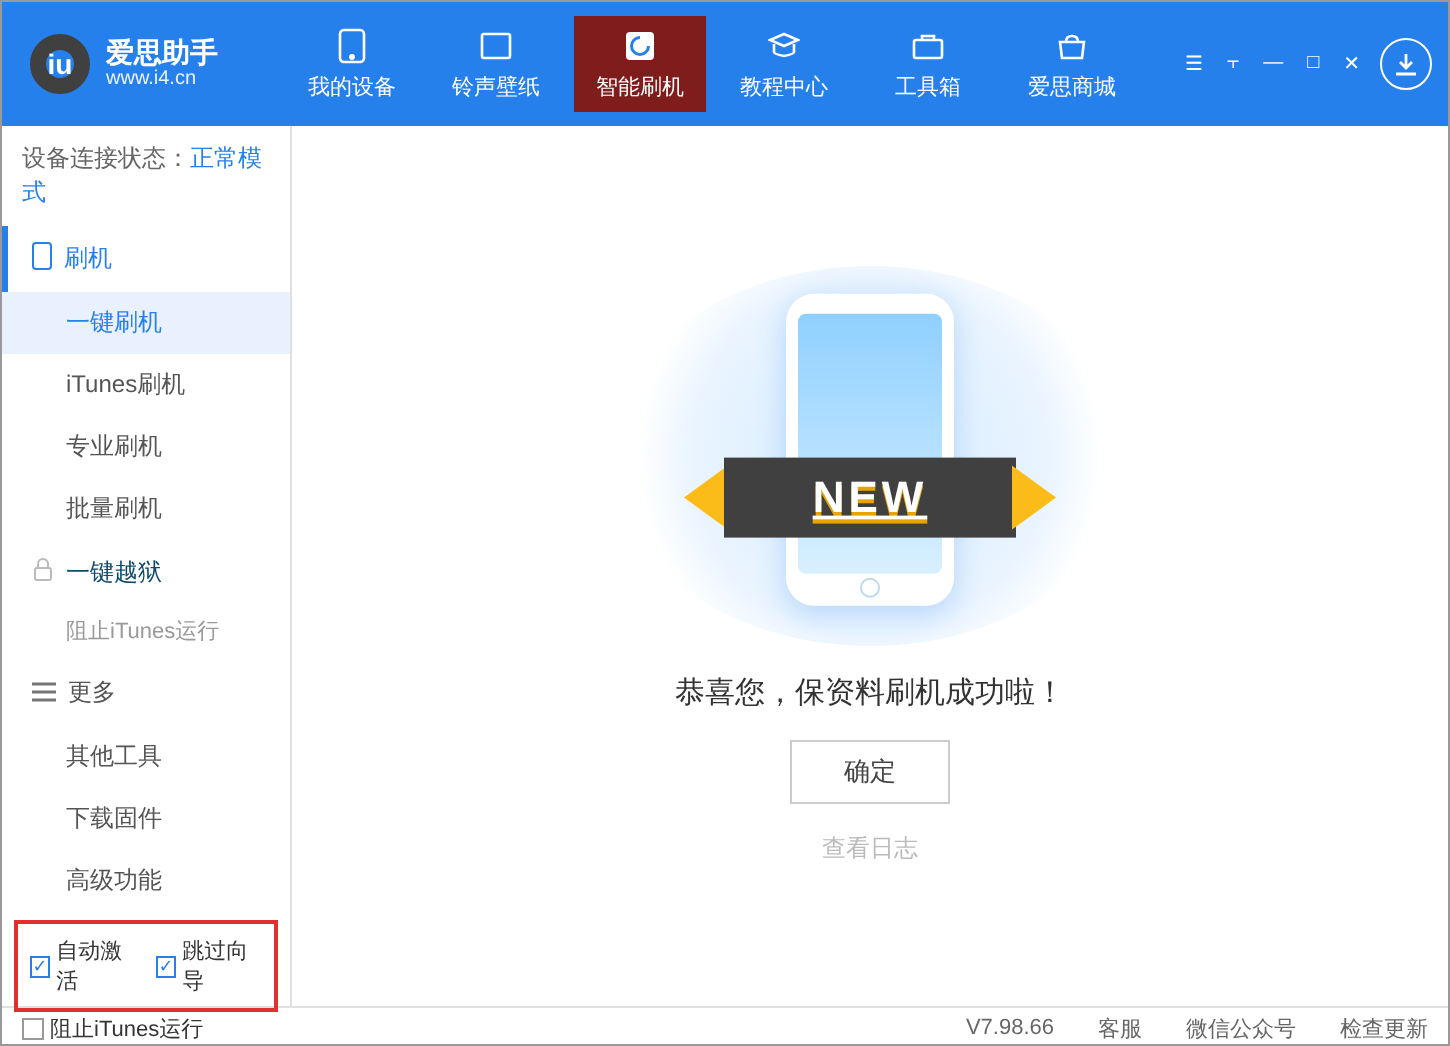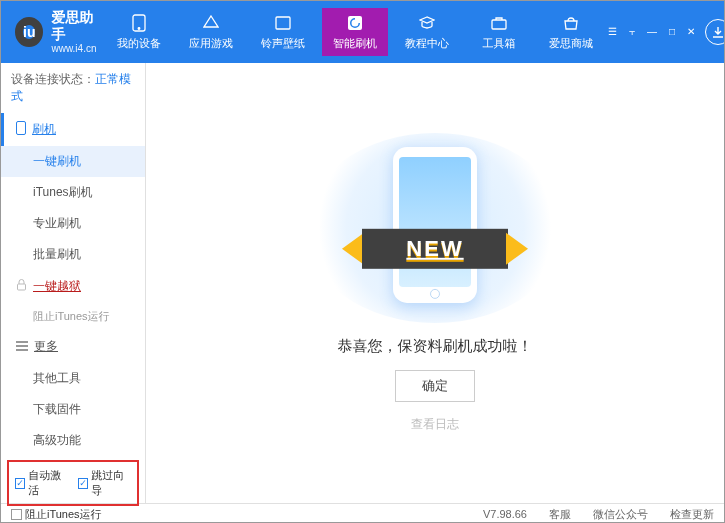--- a/index.html
+++ b/index.html
@@ -7,36 +7,36 @@
 
 .header { background: #2680eb; height: 62px; display: flex; align-items: center; padding: 0 8px 0 14px; color: #fff; }
 .logo-area { display: flex; align-items: center; gap: 8px; width: 120px; }
 .logo-circle { width: 30px; height: 30px; border: 8px solid #404040; border-radius: 50%; display: flex; align-items: center; justify-content: center; font-weight: bold; font-size: 14px; color: #fff; }
 .logo-text { display: flex; flex-direction: column; line-height: 1.2; }
 .logo-title { font-size: 14px; font-weight: 600; }
 .logo-url { font-size: 10px; opacity: 0.9; }
 
 .nav { display: flex; gap: 6px; margin-left: 8px; }
 .nav-item { display: flex; flex-direction: column; align-items: center; justify-content: center; width: 66px; height: 48px; cursor: pointer; gap: 4px; }
-.nav-item.active { background: #a21caf; }
+.nav-item.active { background: #7f1d1d; }
 .nav-icon { width: 18px; height: 18px; display: flex; align-items: center; justify-content: center; }
 .nav-label { font-size: 11px; }
 
 .header-right { margin-left: auto; display: flex; align-items: center; gap: 6px; }
 .win-controls { display: flex; gap: 4px; font-size: 10px; }
 .win-btn { cursor: pointer; padding: 2px 4px; }
 .circ-btn { width: 26px; height: 26px; border: 1.5px solid #fff; border-radius: 50%; display: flex; align-items: center; justify-content: center; cursor: pointer; }
 
 .body { display: flex; height: 440px; }
 .sidebar { width: 145px; border-right: 1px solid #e0e0e0; display: flex; flex-direction: column; font-size: 12px; }
 .conn-status { padding: 8px 10px; color: #666; }
 .conn-value { color: #2680eb; }
 
-.section-head { display: flex; align-items: center; gap: 6px; padding: 8px 12px; color: #2680eb; border-left: 3px solid #2680eb; cursor: pointer; text-decoration: underline; }
-.section-head.gray { color: #b91c1c; border-left: 3px solid transparent; }
+.section-head { display: flex; align-items: center; gap: 6px; padding: 8px 12px; color: #2680eb; border-left: 3px solid #2680eb; cursor: pointer; }
+.section-head.gray { color: #0c4a6e; border-left: 3px solid transparent; }
 .section-head.more { color: #555; border-left: 3px solid transparent; }
 
 .sub-list { }
 .sub-item { padding: 7px 10px 7px 32px; color: #555; cursor: pointer; }
 .sub-item.active { background: #e8f1fd; color: #2680eb; }
 
 .jail-note { padding: 6px 10px 6px 32px; color: #999; font-size: 11px; line-height: 1.4; }
 
 .checkbox-row { border: 2px solid #e03030; margin: 4px 6px; padding: 6px; display: flex; gap: 10px; align-items: center; font-size: 11px; }
 .chk { display: flex; align-items: center; gap: 3px; color: #333; cursor: pointer; }
@@ -76,28 +76,20 @@
   </div>
   <div class="nav">
     <div class="nav-item">
       <span class="nav-icon">
           <svg width="14" height="18" viewBox="0 0 14 18" fill="none" stroke="#fff" stroke-width="1.3">
             <rect x="1" y="1" width="12" height="16" rx="2"></rect>
             <circle cx="7" cy="14.5" r="0.8" fill="#fff"></circle>
           </svg>
         </span>
       <span class="nav-label">我的设备</span>
-    </div>
-    <div class="nav-item">
-      <span class="nav-icon">
-          <svg width="16" height="16" viewBox="0 0 16 16" stroke="#fff" fill="none" stroke-width="1.3">
-            <path d="M8 1 L15 12 H1 Z"></path>
-          </svg>
-        </span>
-      <span class="nav-label">应用游戏</span>
     </div>
     <div class="nav-item">
       <span class="nav-icon">
           <svg width="16" height="14" viewBox="0 0 16 14" stroke="#fff" fill="none" stroke-width="1.3">
             <rect x="1" y="1" width="14" height="12" rx="1"></rect>
           </svg>
         </span>
       <span class="nav-label">铃声壁纸</span>
     </div>
     <div class="nav-item active">

